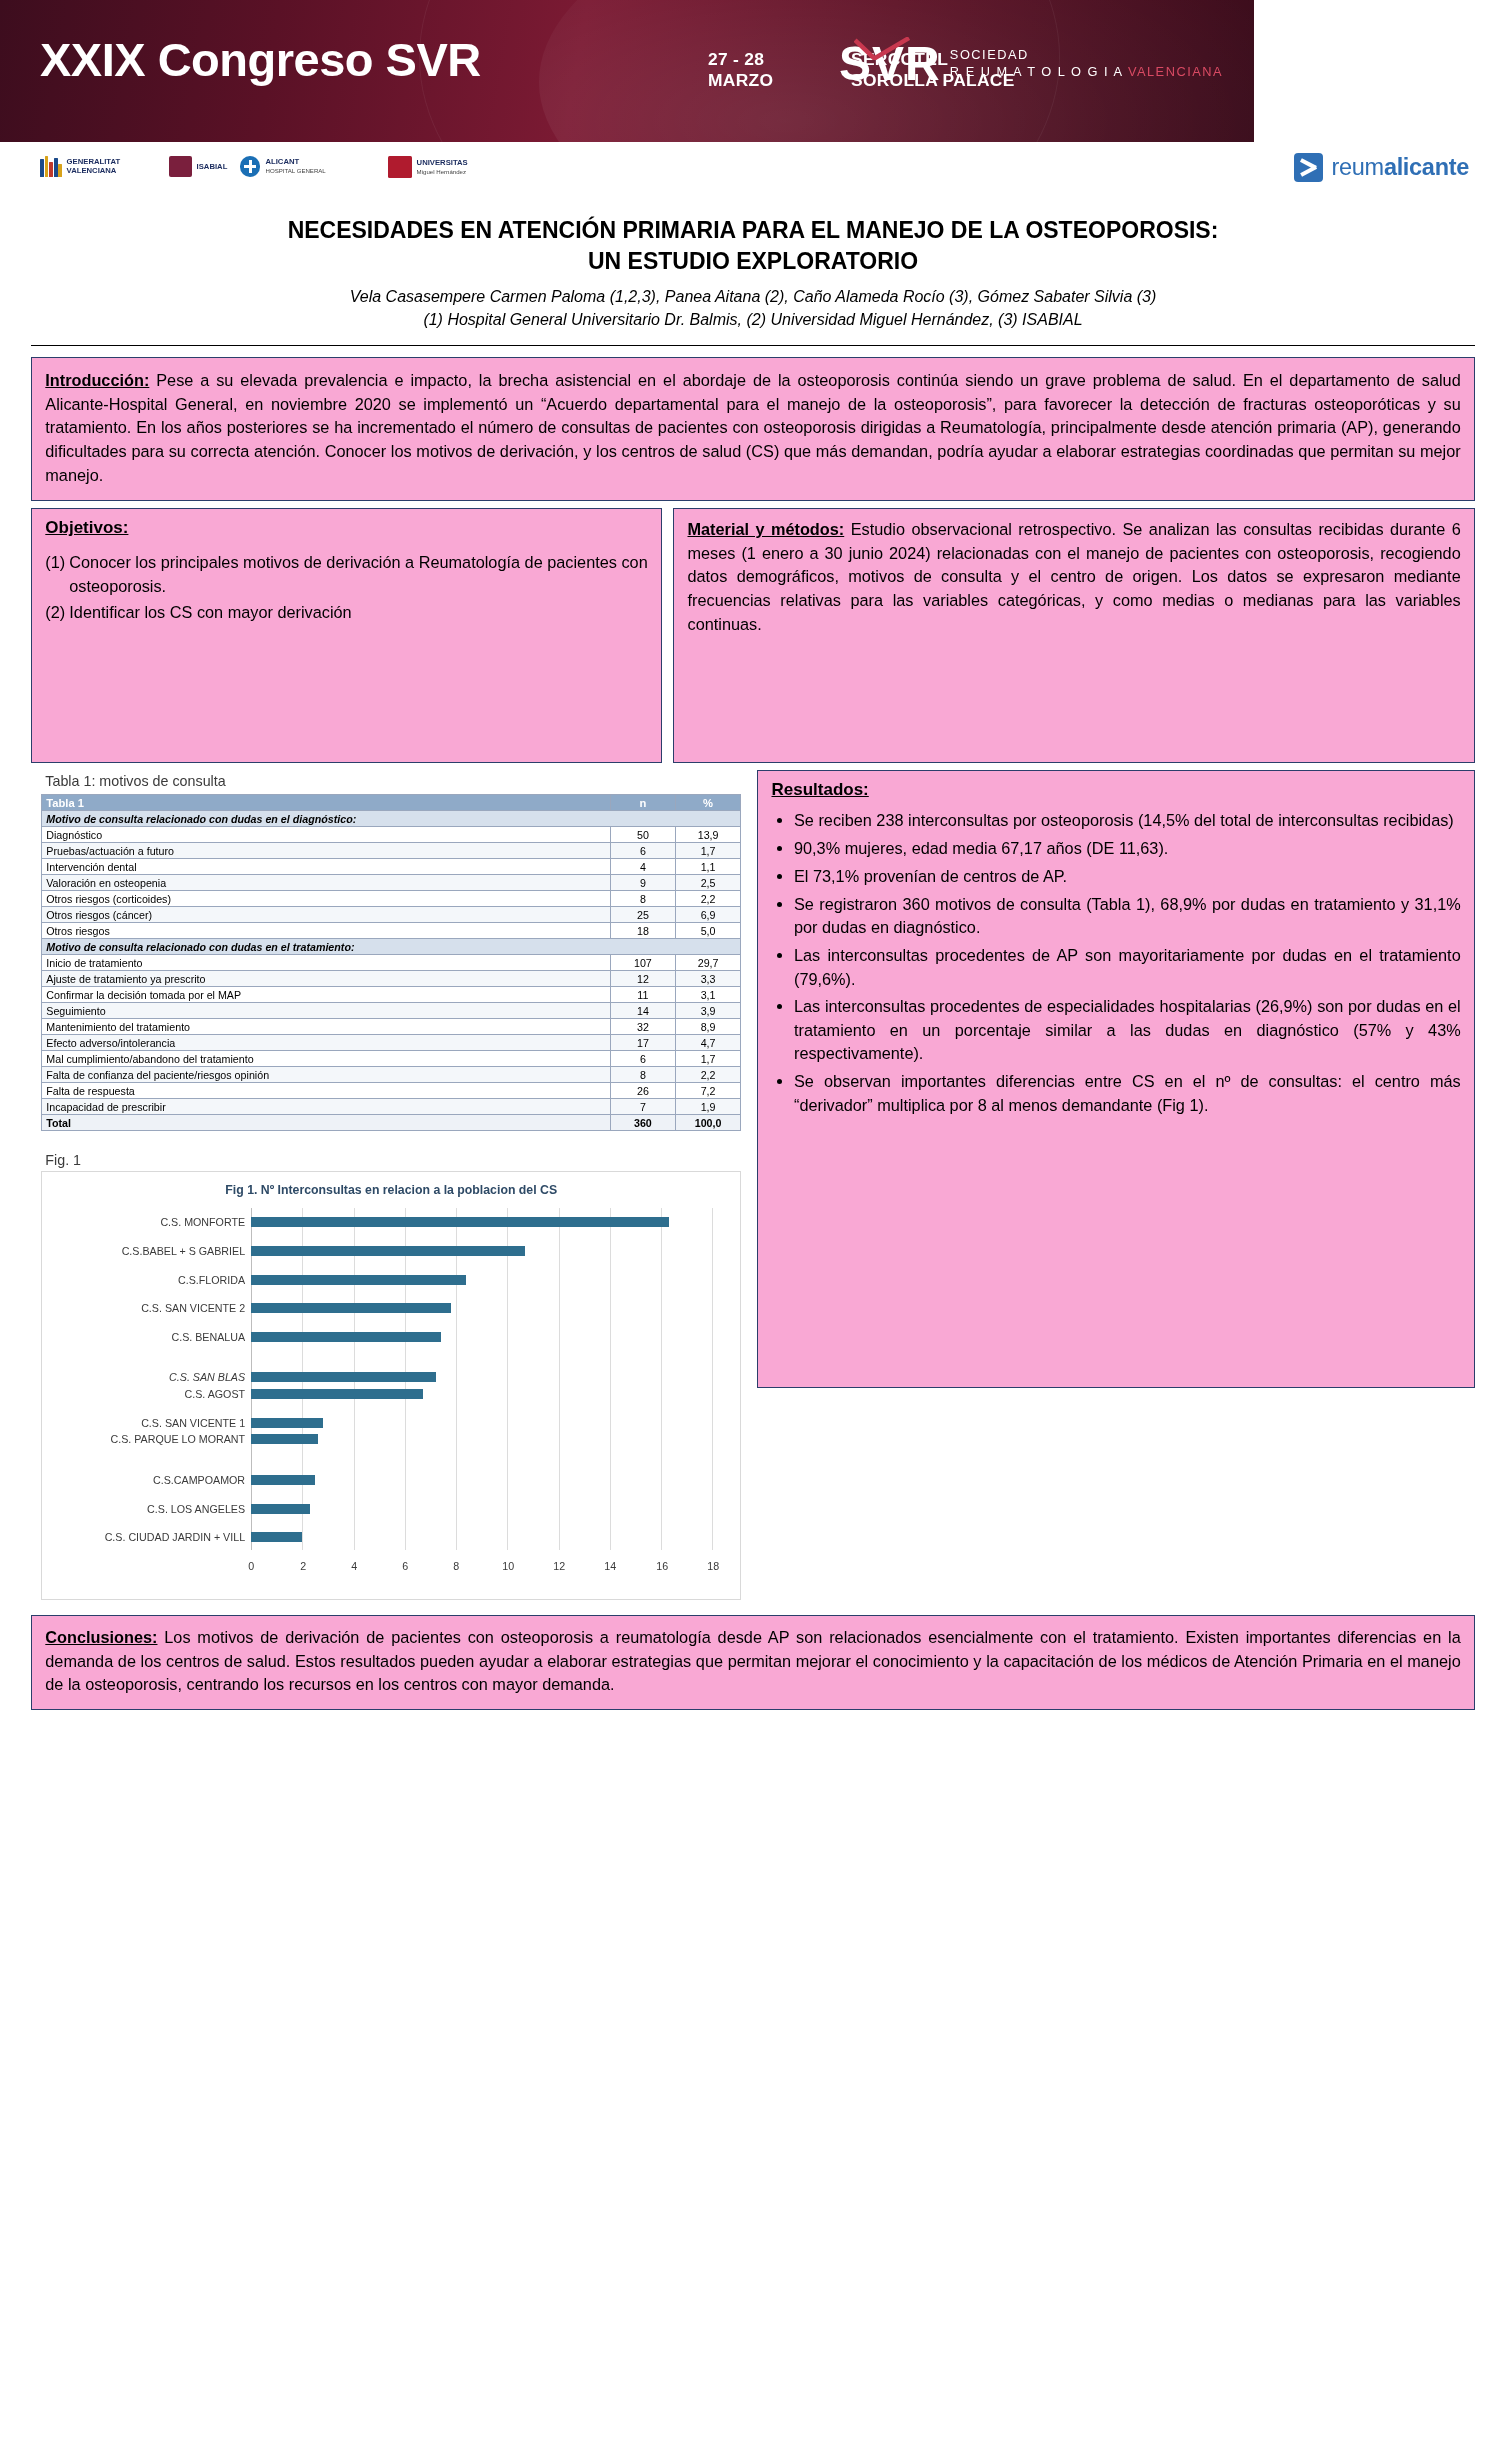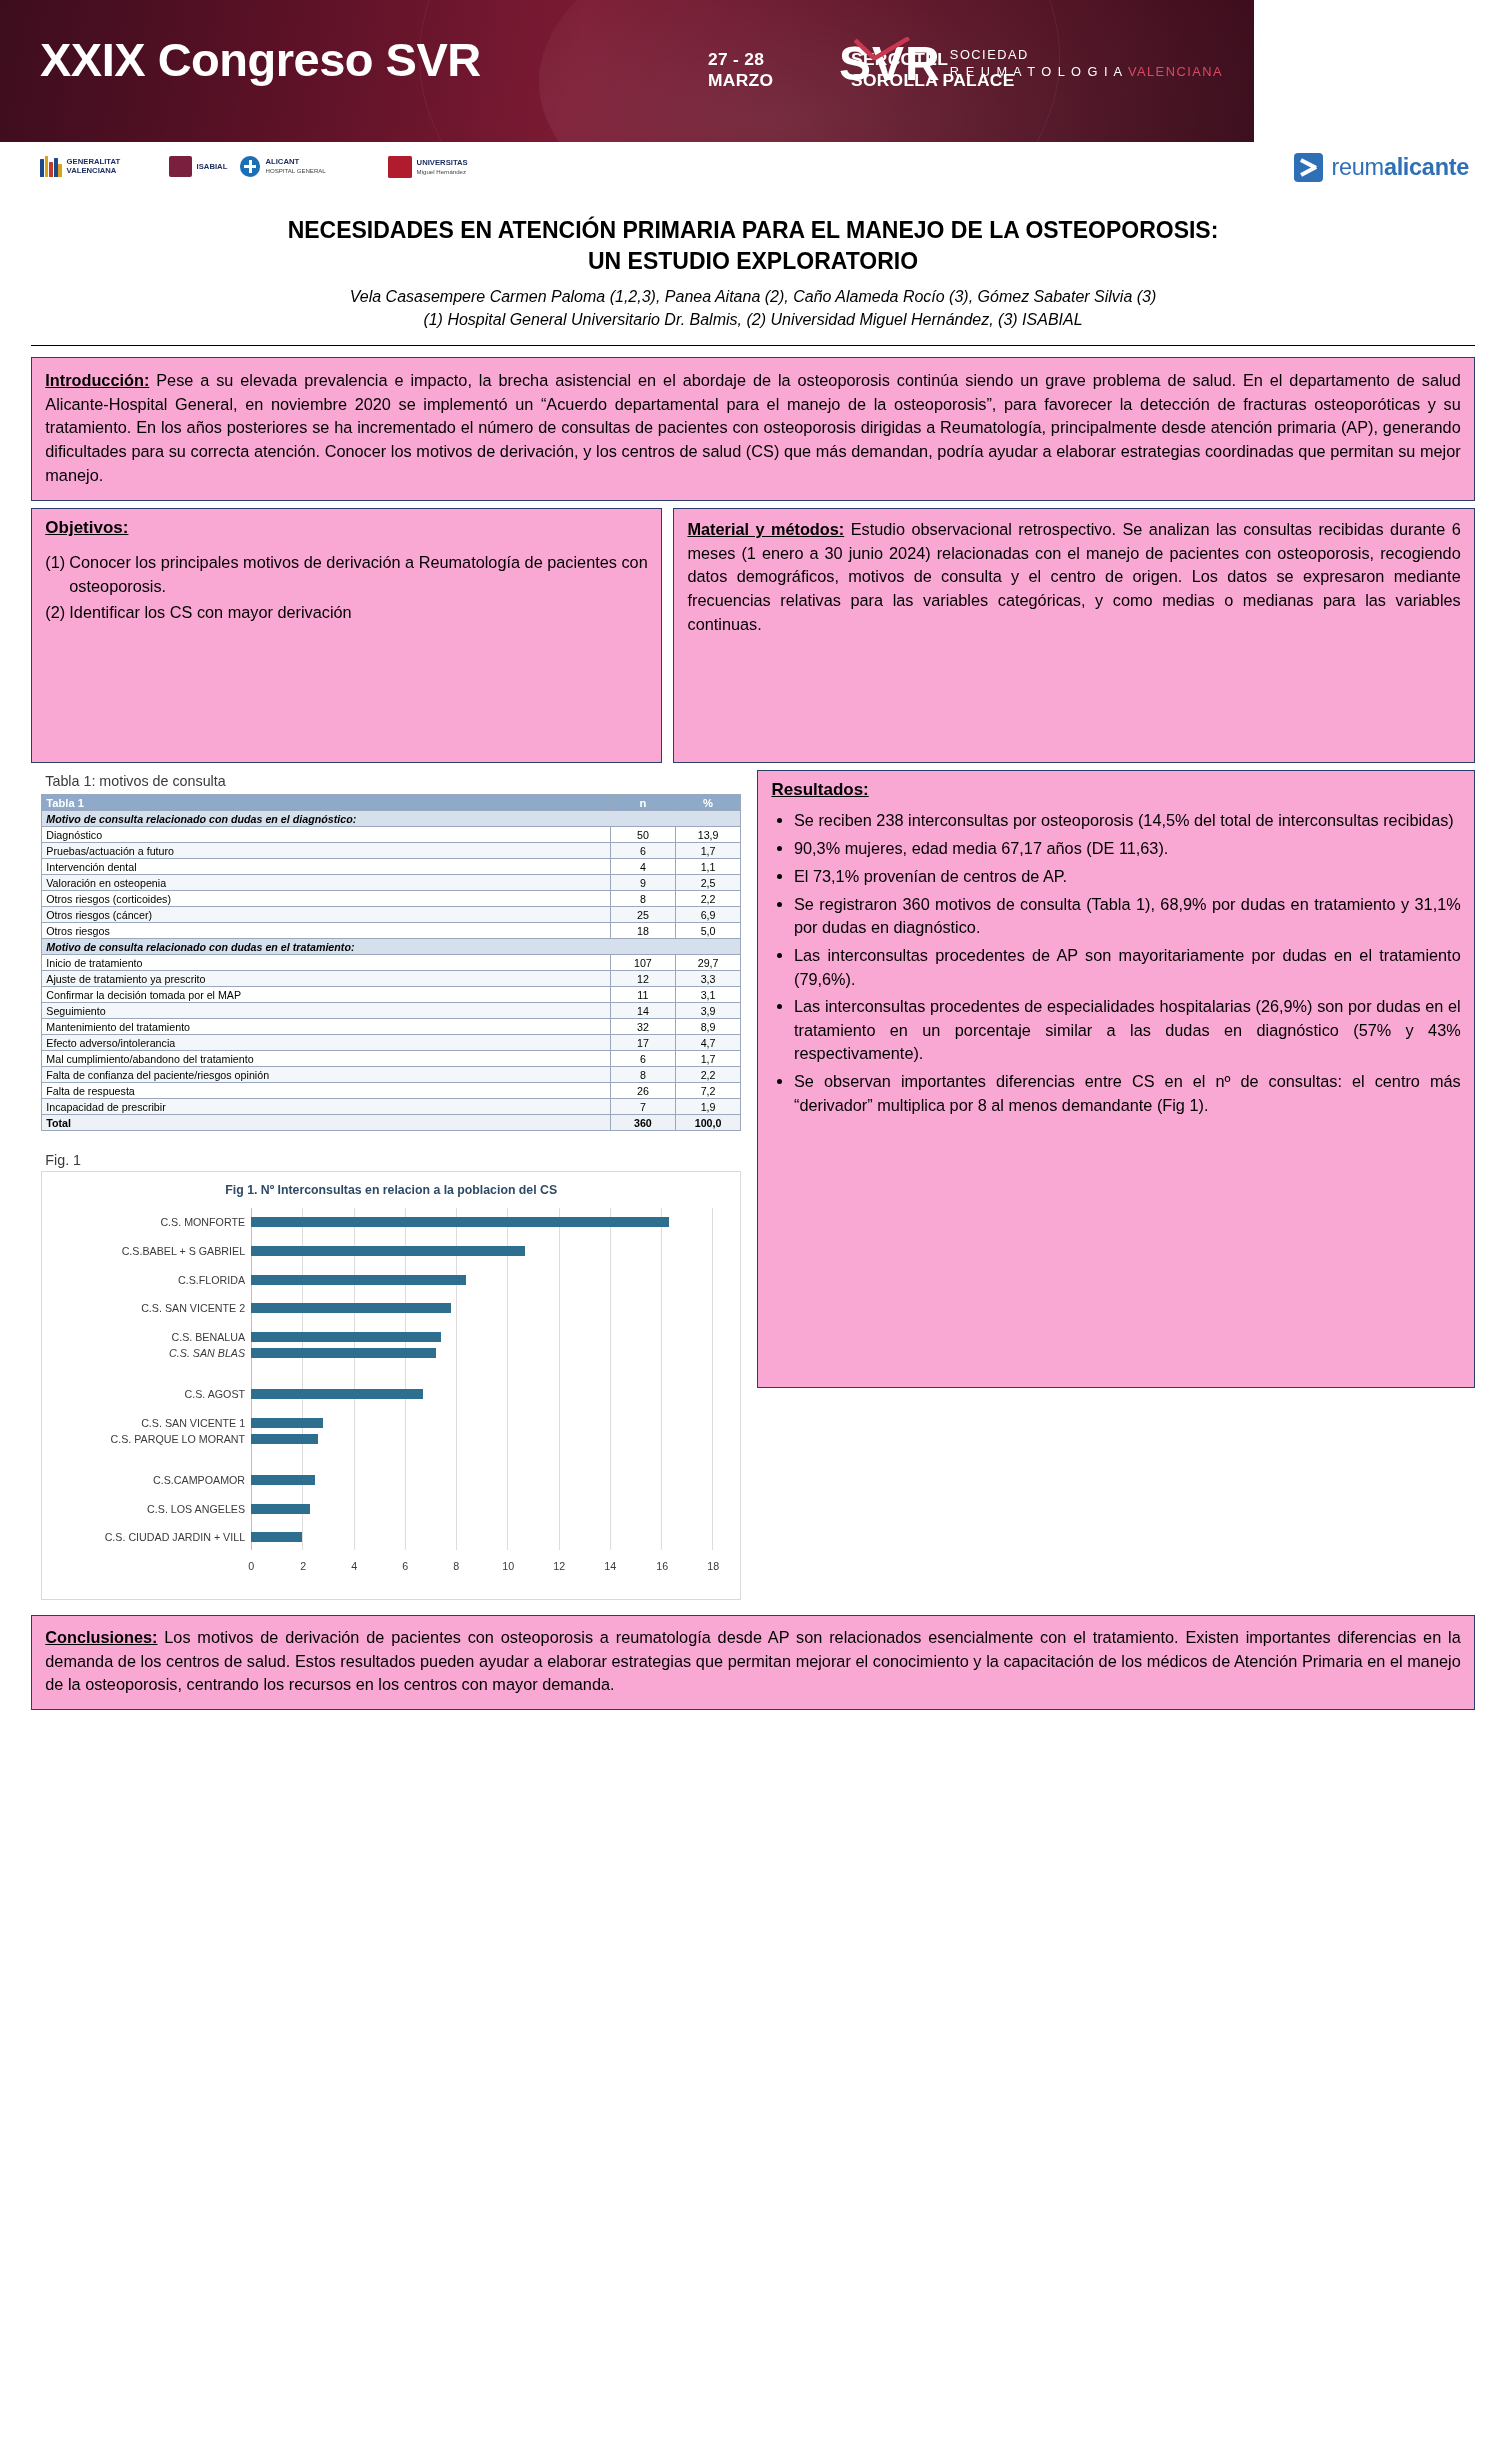--- a/index.html
+++ b/index.html
@@ -548,21 +548,21 @@
               <div class="bar" style="width: 215px;"></div>
             </div>
             <div class="bar-row" style="top: 95px;">
               <div class="bar-label">C.S. SAN VICENTE 2</div>
               <div class="bar" style="width: 200px;"></div>
             </div>
             <div class="bar-row" style="top: 124px;">
               <div class="bar-label">C.S. BENALUA</div>
               <div class="bar" style="width: 190px;"></div>
             </div>
-            <div class="bar-row" style="top: 140px; font-style: italic;">
+            <div class="bar-row" style="top: 164px; font-style: italic;">
               <div class="bar-label">C.S. SAN BLAS</div>
               <div class="bar" style="width: 185px;"></div>
             </div>
             <div class="bar-row" style="top: 181px;">
               <div class="bar-label">C.S. AGOST</div>
               <div class="bar" style="width: 172px;"></div>
             </div>
             <div class="bar-row" style="top: 210px;">
               <div class="bar-label">C.S. SAN VICENTE 1</div>
               <div class="bar" style="width: 72px;"></div>

